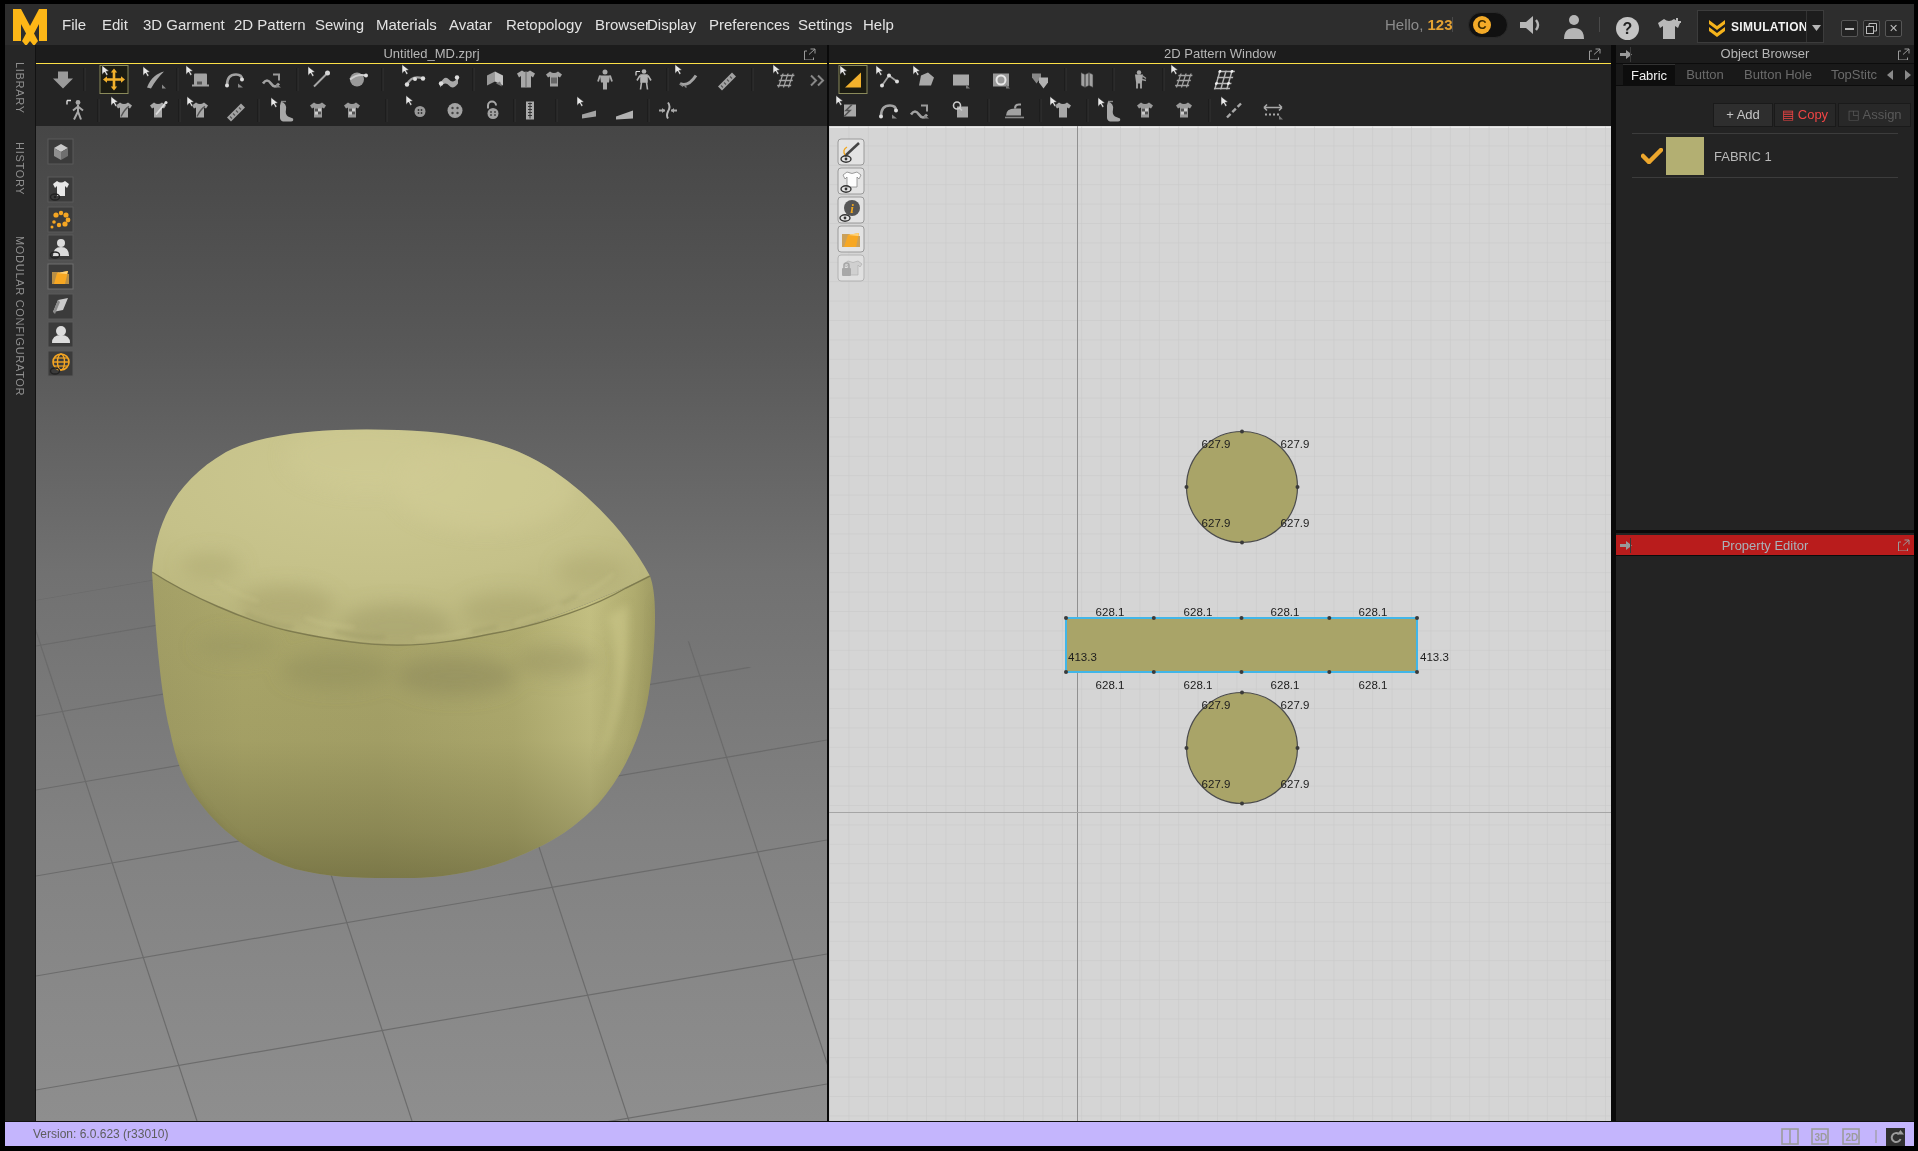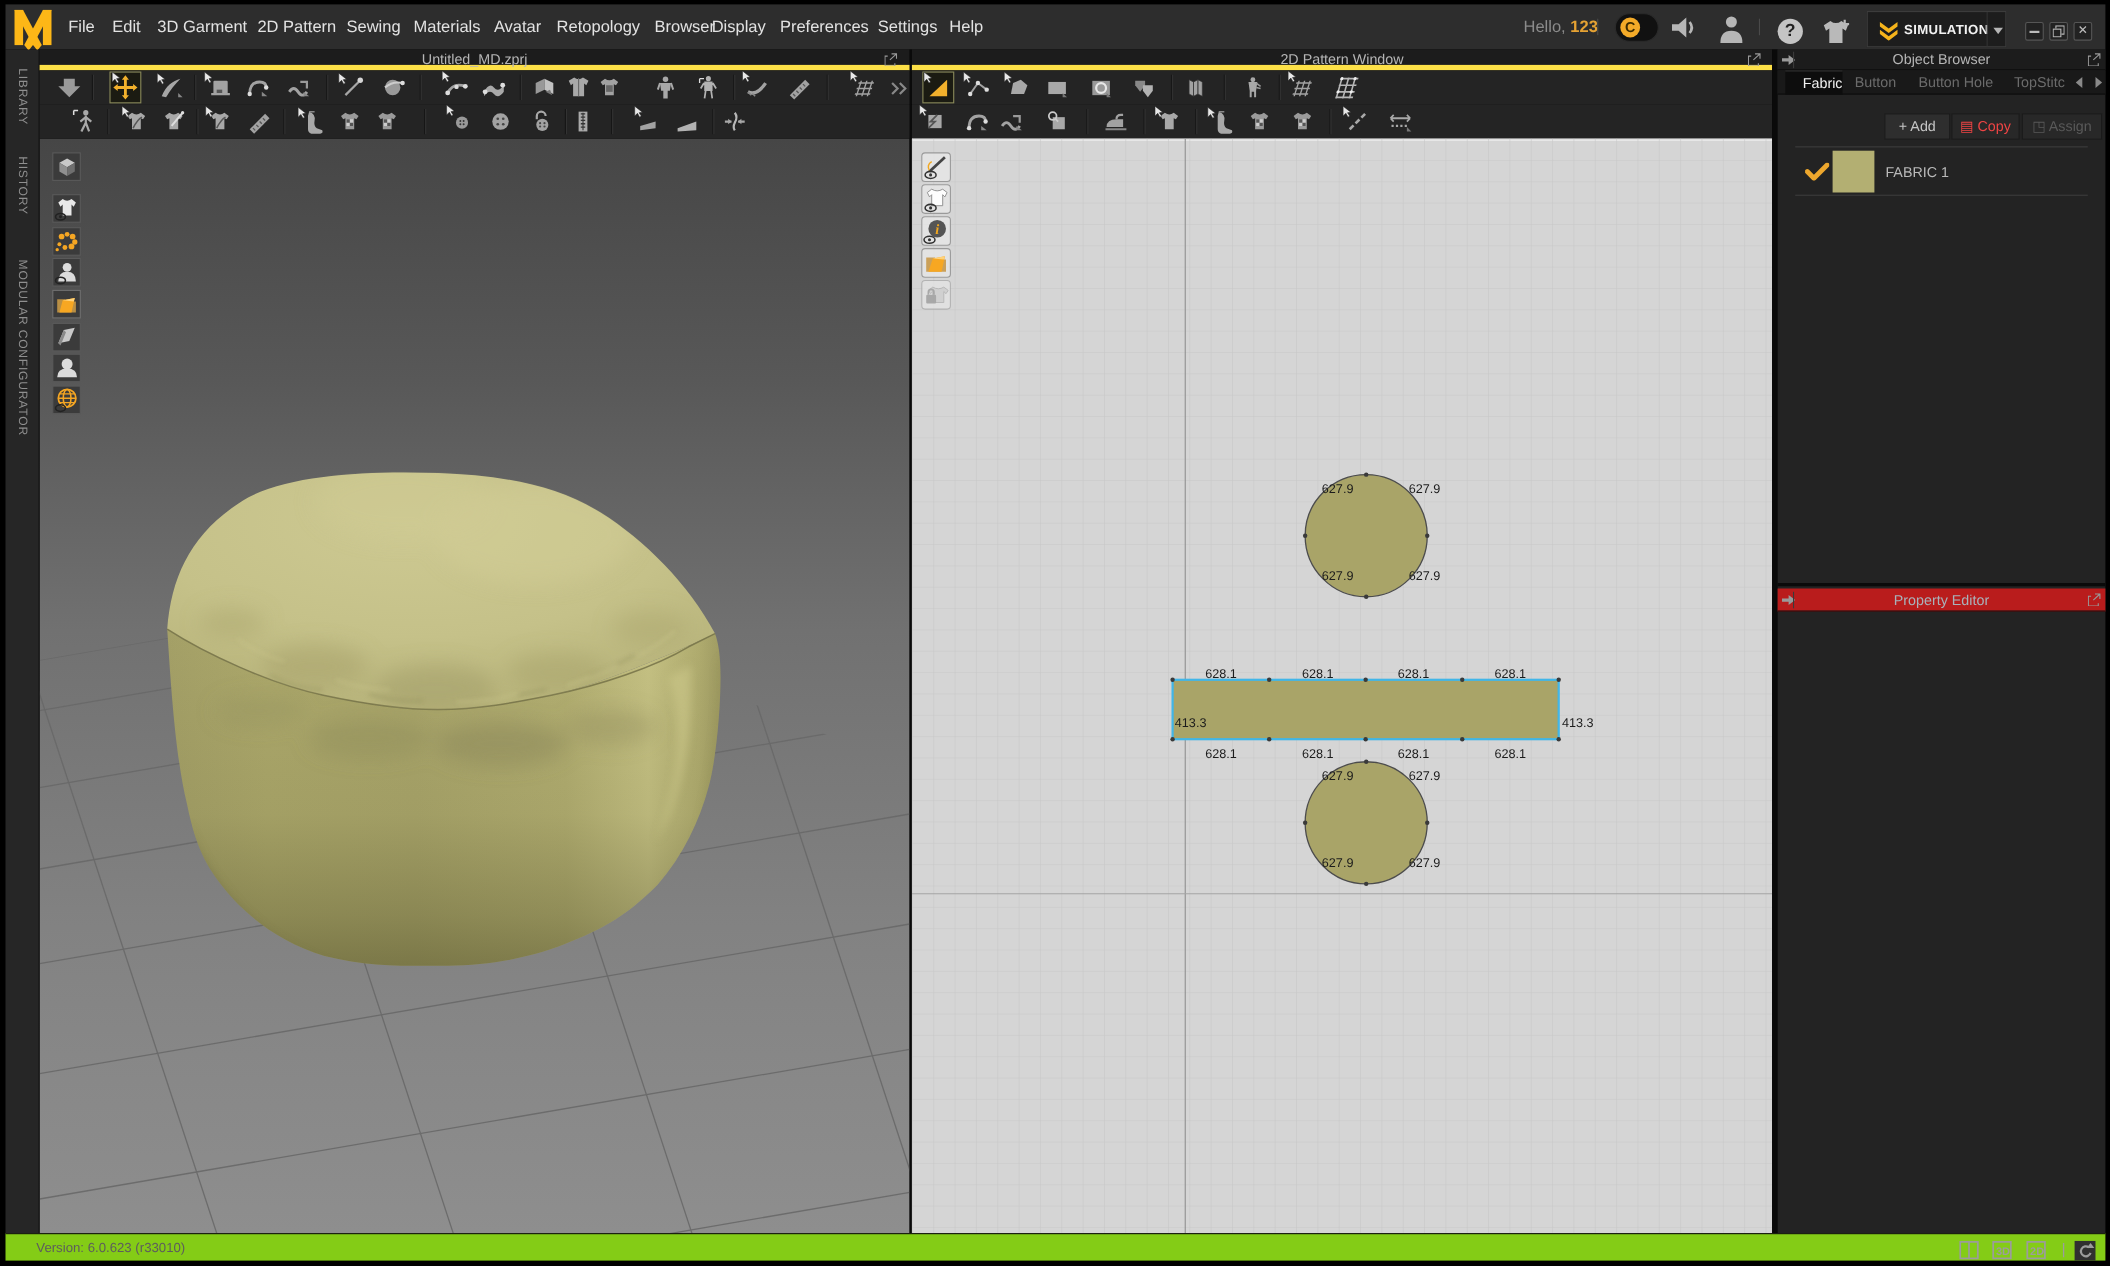--- a/index.html
+++ b/index.html
@@ -5,24 +5,24 @@
   * { margin:0; padding:0; box-sizing:border-box; }
   html,body { width:1918px; height:1151px; background:#000; overflow:hidden;
     font-family:"Liberation Sans", sans-serif; }
   .abs { position:absolute; }
   #menubar { left:5px; top:4px; width:1909px; height:41px; background:#2d2d2d;text-decoration:underline; }
   .menu-item { position:absolute; top:0; height:41px; line-height:41px; color:#e2e2e2; font-size:15px; }
   #leftstrip { left:5px; top:45px; width:31px; height:1076px; background:#262626; border-right:1px solid #121212;}
   .vlabel { position:absolute; left:9px; color:#8f8f8f; font-size:11px; letter-spacing:0.7px;
     writing-mode:vertical-lr; }
   .titlebar { position:absolute; height:19px; background:#1c1c1c; color:#b6b6b6; font-size:13px;
-    text-align:center; line-height:18px; border-bottom:5px solid #fde047;}
+    text-align:center; line-height:18px; border-bottom:1px solid #fde047;}
   .expandico { position:absolute; top:3px; width:12px; height:12px; }
   .toolbar { position:absolute; background:#242424; }
-  #statusbar { left:5px; top:1121px; width:1909px; height:25px; background:#84cc16; border-top:1px solid #111; }
+  #statusbar { left:5px; top:1121px; width:1909px; height:25px; background:#c4b5fd; border-top:1px solid #111; }
 </style>
 </head>
 <body>
 
 <div class="abs" id="menubar">
   <svg class="abs" style="left:8px;top:4px" width="34" height="38" viewBox="0 0 34 38">
     <g fill="#fdb717">
       <rect x="0" y="1" width="8" height="32"></rect>
       <rect x="26" y="1" width="8" height="32"></rect>
       <polygon points="0,1 8,1 25,33 21,38 17,33"></polygon>
@@ -1450,21 +1450,21 @@
     <div class="abs" style="left:0;top:0;width:298px;text-align:center;font-size:13px;color:#b6b6b6;line-height:18px">Object Browser</div>
     <svg class="expandico" style="left:282px">
         <g stroke="#9a9a9a" fill="none">
           <path d="M3 3 h-2.5 v9 h9 v-2.5"></path>
           <path d="M5 6.5 L11 1 M6.5 1 H11 V5.5"></path>
         </g>
       </svg>
   </div>
 
   <div class="abs" style="left:0;top:19px;width:298px;height:22px;background:#191919;border-bottom:1px solid #0c0c0c">
-    <div class="abs" style="left:7px;top:0;width:52px;height:22px;background:#0d0d0d;border-top:1px solid #333;color:#f2f2f2;font-size:13px;text-align:right;line-height:21px">Fabric</div>
+    <div class="abs" style="left:7px;top:0;width:52px;height:22px;background:#0d0d0d;border-top:1px solid #333;color:#f2f2f2;font-size:13px;text-align:center;line-height:21px">Fabric</div>
     <div class="abs" style="left:61px;top:0;width:56px;height:22px;color:#6b6b6b;font-size:13px;text-align:center;line-height:21px">Button</div>
     <div class="abs" style="left:119px;top:0;width:86px;height:22px;color:#6b6b6b;font-size:13px;text-align:center;line-height:21px">Button Hole</div>
     <div class="abs" style="left:207px;top:0;width:62px;height:22px;color:#6b6b6b;font-size:13px;text-align:center;line-height:21px;overflow:hidden">TopStitc</div>
     <svg class="abs" style="left:271px;top:6px" width="8" height="10">
         <polygon points="6,0 6,10 0,5" fill="#8a8a8a"></polygon>
       </svg>
     <svg class="abs" style="left:287px;top:6px" width="8" height="10">
         <polygon points="2,0 2,10 8,5" fill="#8a8a8a"></polygon>
       </svg>
   </div>

